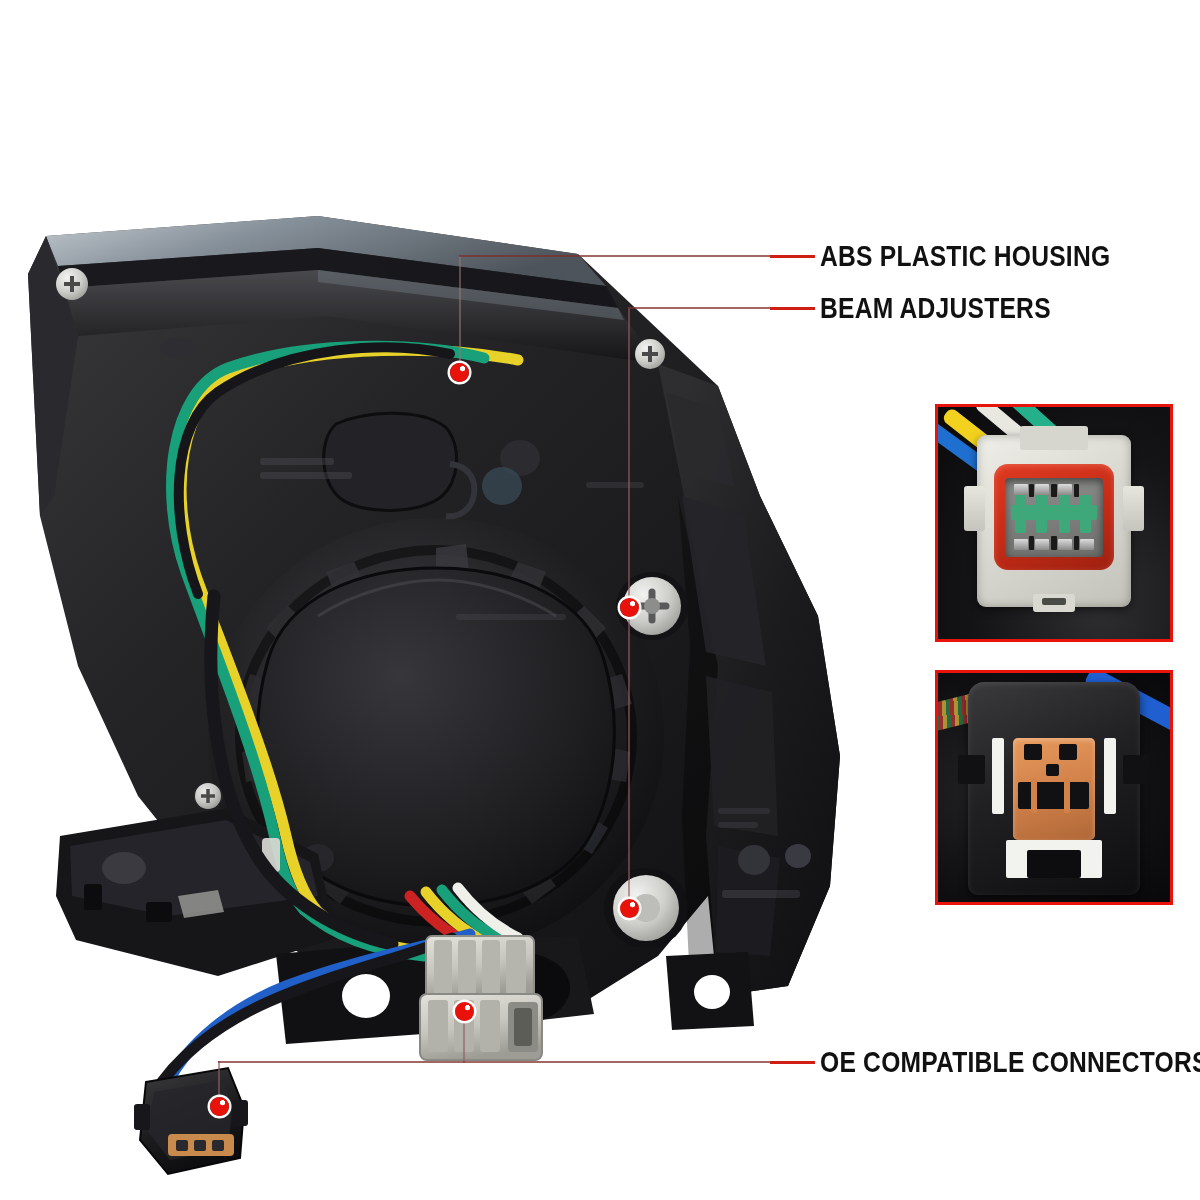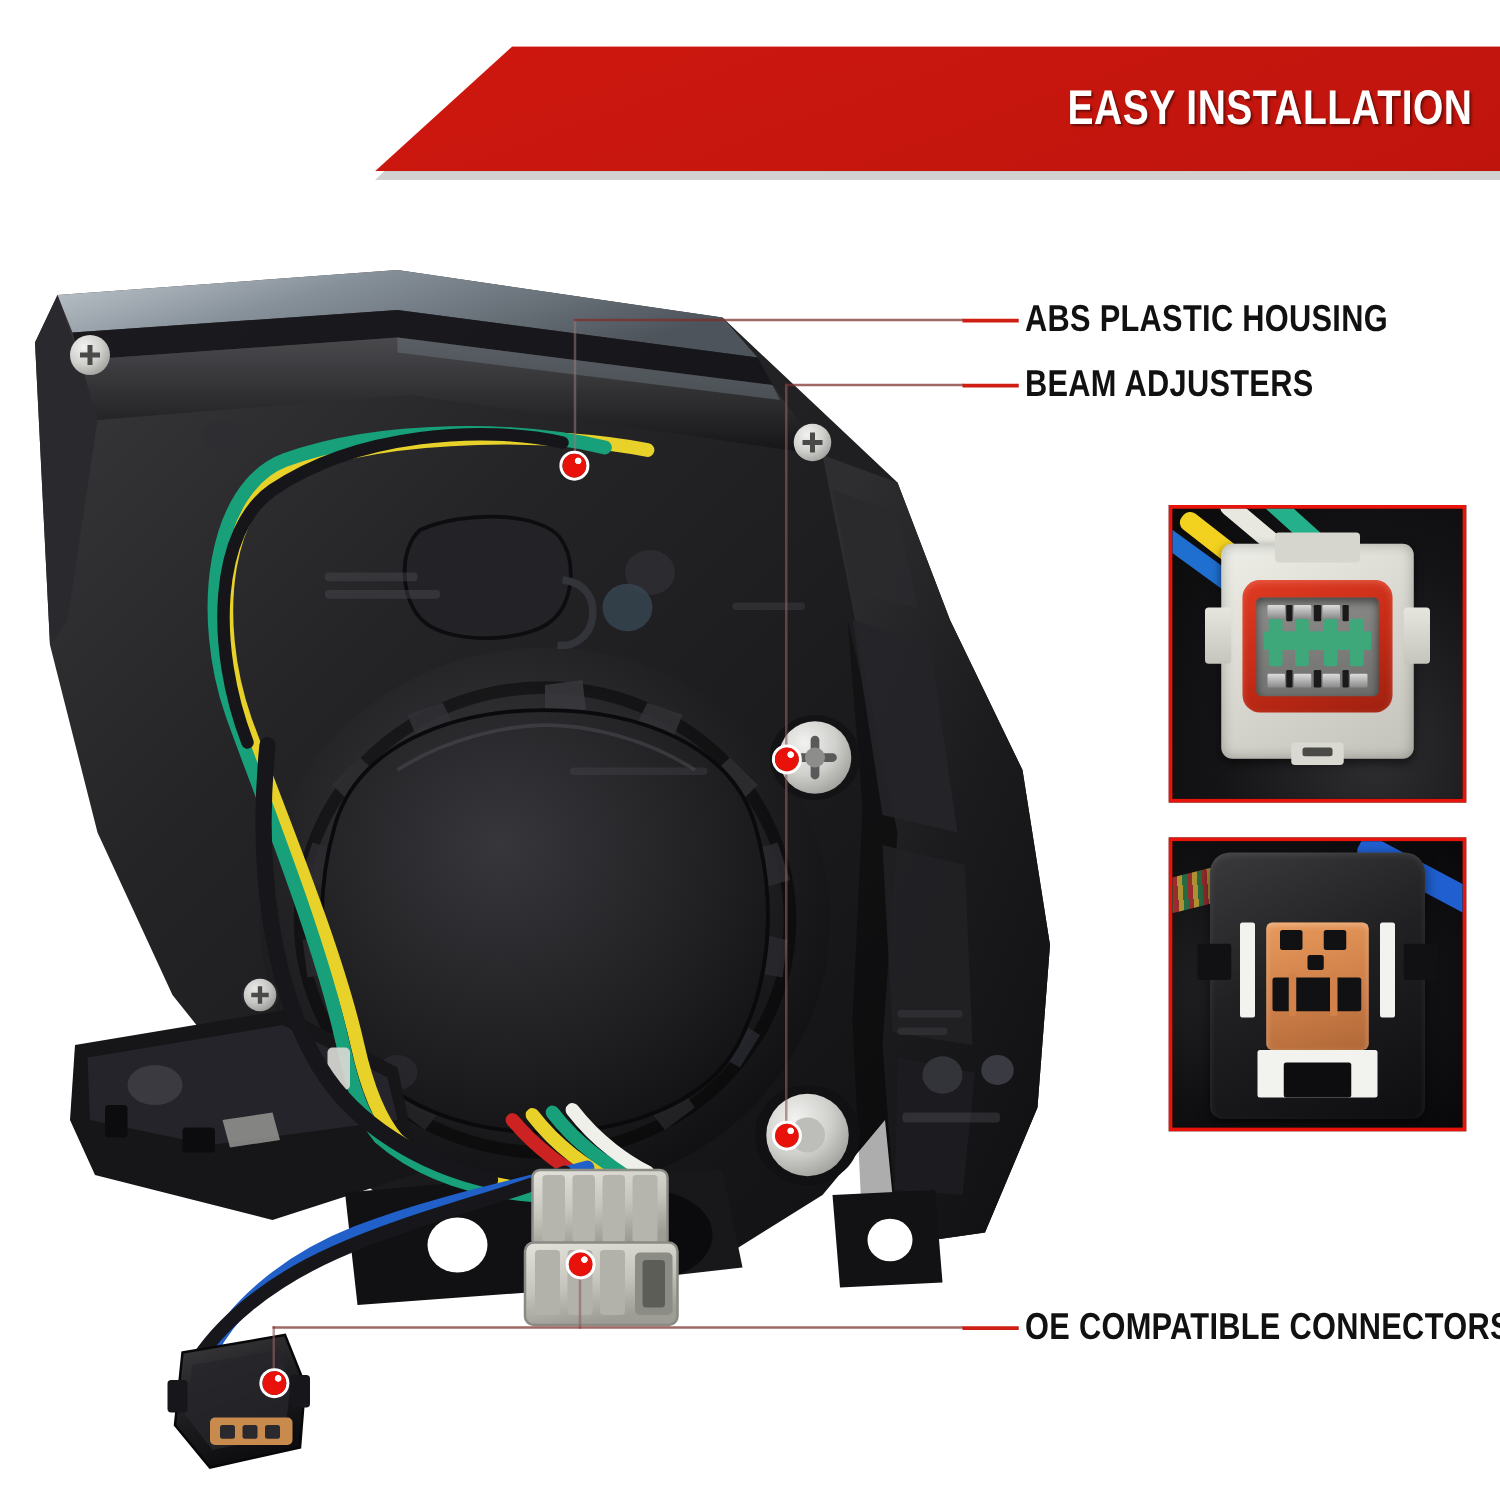--- a/index.html
+++ b/index.html
@@ -138,25 +138,20 @@
 
   
   #product{position:absolute;left:18px;top:196px;width:880px;height:980px;}
   .prod-svg{position:absolute;inset:0;}
 </style>
 </head>
 <body>
 
 <div id="stage">
 
-  <div class="banner">
-    <div class="banner-shadow"></div>
-    <div class="banner-shape"></div>
-    <div class="banner-title">EASY INSTALLATION</div>
-  </div>
 
   <div id="product">
     <svg class="prod-svg" viewBox="0 0 880 980" preserveAspectRatio="none">
       <defs>
         <linearGradient id="gBody" x1="0" y1="0" x2="1" y2="1">
           <stop offset="0%" stop-color="#3a3a3d"></stop>
           <stop offset="35%" stop-color="#242427"></stop>
           <stop offset="70%" stop-color="#18181a"></stop>
           <stop offset="100%" stop-color="#0e0e10"></stop>
         </linearGradient>

